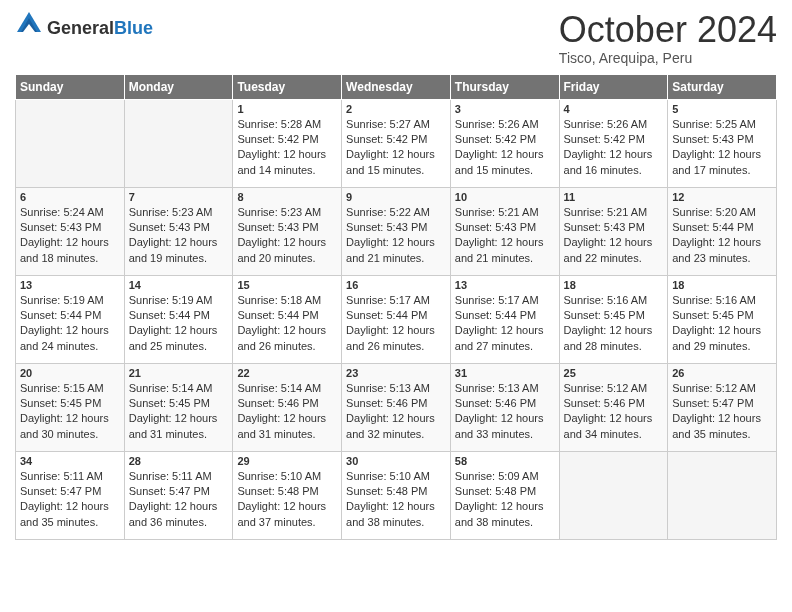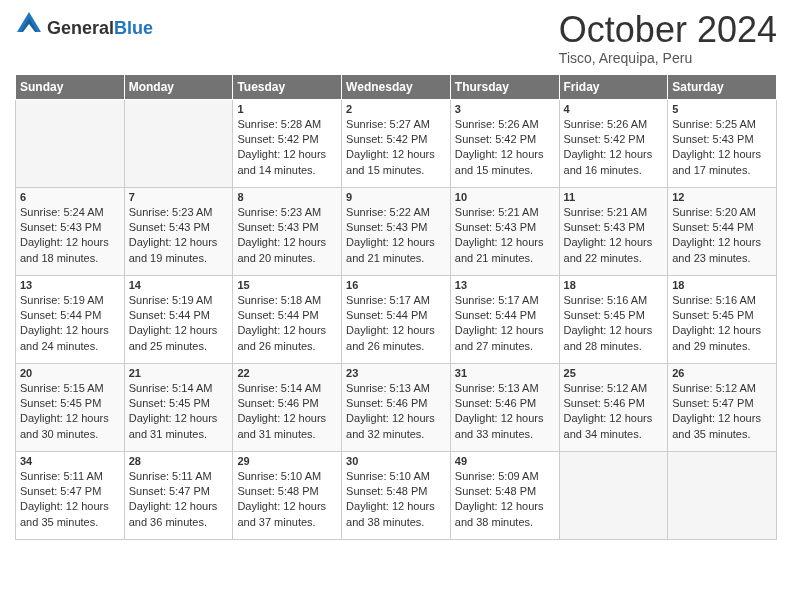--- a/index.html
+++ b/index.html
@@ -256,21 +256,21 @@
           </td>
           <td>
             <span class="day-number">29</span>
             <div class="day-info">Sunrise: 5:10 AM<br>Sunset: 5:48 PM<br>Daylight: 12 hours and 37 minutes.</div>
           </td>
           <td>
             <span class="day-number">30</span>
             <div class="day-info">Sunrise: 5:10 AM<br>Sunset: 5:48 PM<br>Daylight: 12 hours and 38 minutes.</div>
           </td>
           <td>
-            <span class="day-number">49</span>
+            <span class="day-number">58</span>
             <div class="day-info">Sunrise: 5:09 AM<br>Sunset: 5:48 PM<br>Daylight: 12 hours and 38 minutes.</div>
           </td>
           <td class="empty-cell"></td>
           <td class="empty-cell"></td>
         </tr>
       </tbody>
   </table>
 </div>
 
 </body></html>

